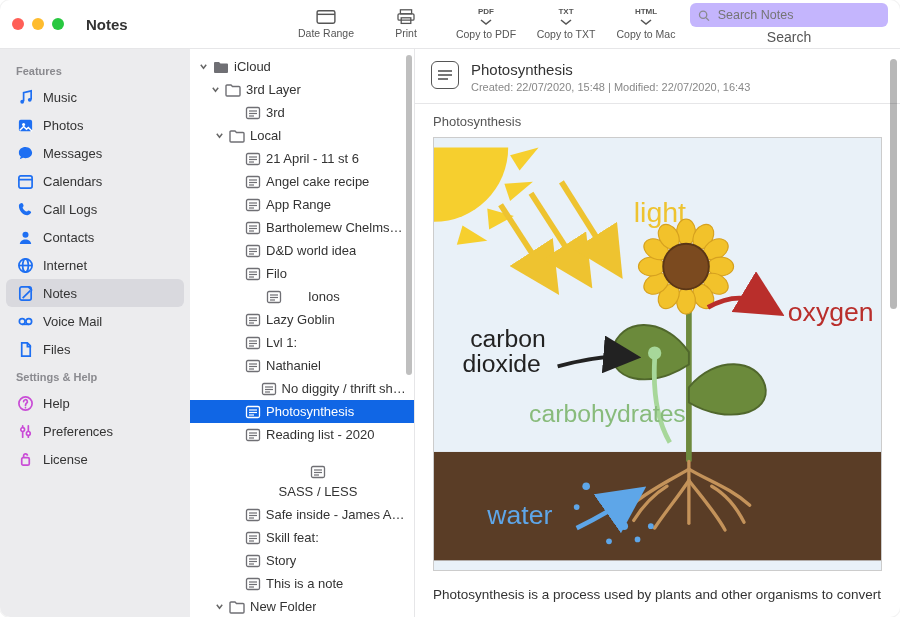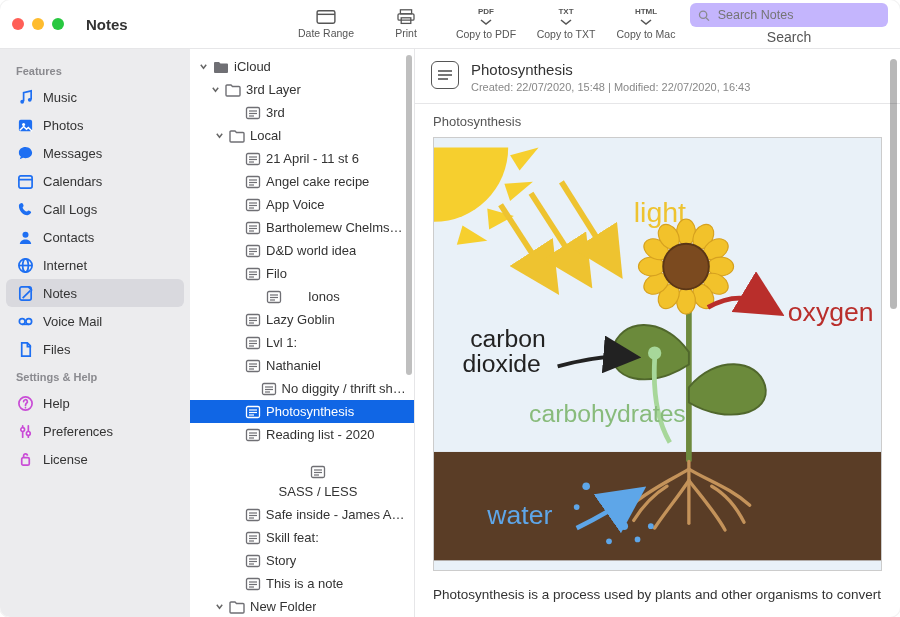--- a/index.html
+++ b/index.html
@@ -350,21 +350,21 @@
         <div class="row" style="padding-left: 40px;">
           <span class="disclosure"></span>
           <span class="ic">
             <svg viewBox="0 0 16 14">
               <rect x="1.5" y="1.5" width="13" height="11" rx="1.5" fill="none" stroke="#6f6f74" stroke-width="1.3"></rect>
               <line x1="4" y1="5" x2="12" y2="5" stroke="#6f6f74" stroke-width="1.2"></line>
               <line x1="4" y1="7.5" x2="12" y2="7.5" stroke="#6f6f74" stroke-width="1.2"></line>
               <line x1="4" y1="10" x2="9" y2="10" stroke="#6f6f74" stroke-width="1.2"></line>
             </svg>
           </span>
-          <span class="lbl">App Voice</span>
+          <span class="lbl">App Range</span>
         </div>
         <div class="row" style="padding-left: 40px;">
           <span class="disclosure"></span>
           <span class="ic">
             <svg viewBox="0 0 16 14">
               <rect x="1.5" y="1.5" width="13" height="11" rx="1.5" fill="none" stroke="#6f6f74" stroke-width="1.3"></rect>
               <line x1="4" y1="5" x2="12" y2="5" stroke="#6f6f74" stroke-width="1.2"></line>
               <line x1="4" y1="7.5" x2="12" y2="7.5" stroke="#6f6f74" stroke-width="1.2"></line>
               <line x1="4" y1="10" x2="9" y2="10" stroke="#6f6f74" stroke-width="1.2"></line>
             </svg>

